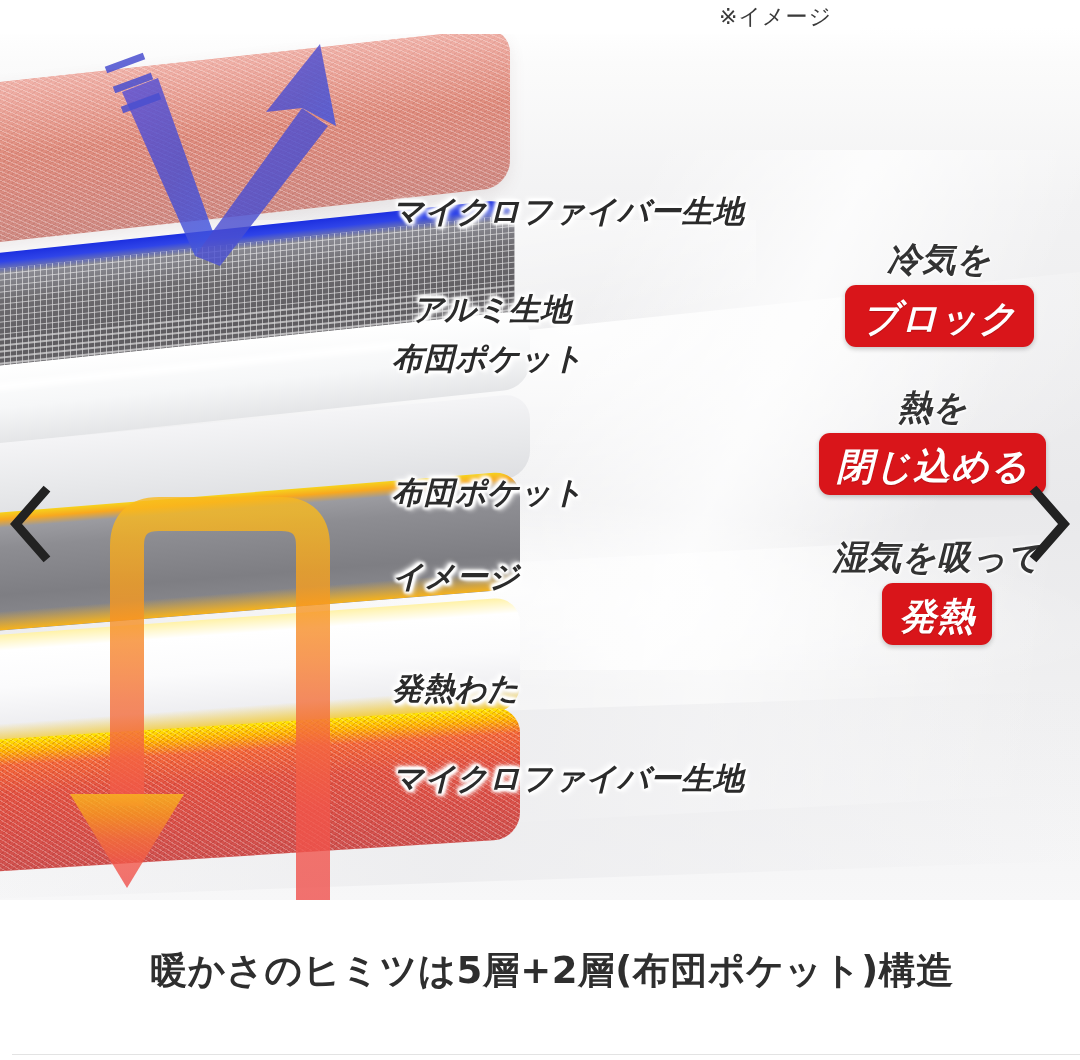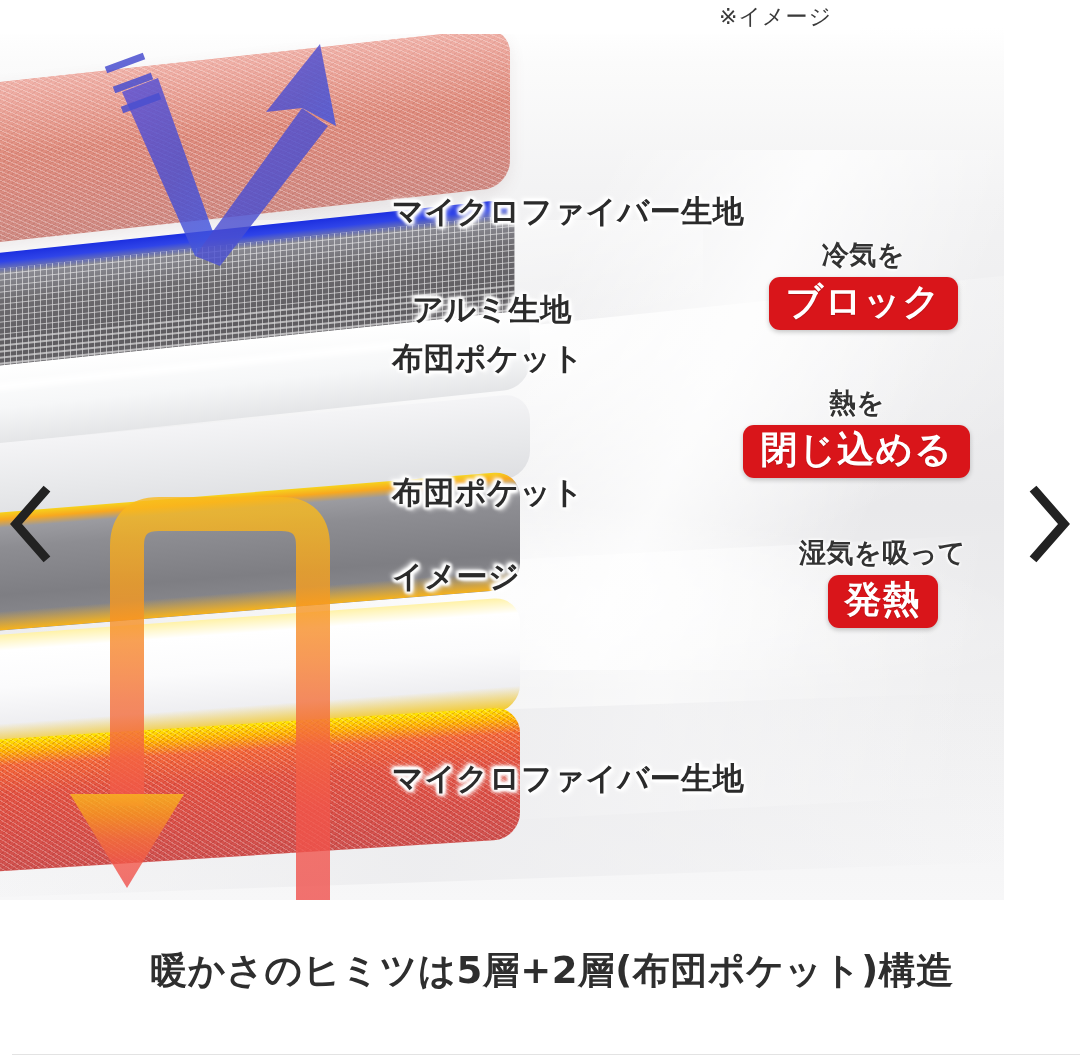--- a/index.html
+++ b/index.html
@@ -21,24 +21,25 @@
   }
   .topnote{
     position:absolute;right:28px;top:2px;
     font-size:22px;color:#3a3a3a;letter-spacing:1px;
     font-family:"DejaVu Sans","Liberation Sans",sans-serif;
     white-space:nowrap;
   }
 
   
   .stage{
-    position:absolute;left:0;top:28px;width:1004px;height:872px;
+    position:absolute;left:0;top:28px;width:1080px;height:872px;
     overflow:hidden;
     background:
       linear-gradient(180deg,#ffffff 0%,#fbfbfb 4%,#f2f2f3 20%,#e9e9eb 55%,#f0f0f1 78%,#f7f7f8 100%);
+    font-style: italic;
   }
   
   .wave{position:absolute;pointer-events:none;}
   .w1{left:-10%;top:34%;width:130%;height:300px;
       background:radial-gradient(ellipse at 50% 0%,rgba(255,255,255,.95),rgba(255,255,255,0) 62%);
       transform:rotate(-6deg);}
   .w2{left:-5%;top:52%;width:120%;height:230px;
       background:radial-gradient(ellipse at 40% 50%,rgba(255,255,255,.85),rgba(255,255,255,0) 60%);
       transform:rotate(4deg);}
   .w3{left:35%;top:14%;width:80%;height:520px;
@@ -133,28 +134,28 @@
   .lbl-3{left:392px;top:310px;}
   .lbl-4{left:392px;top:444px;}
   .lbl-5{left:392px;top:528px;}
   .lbl-6{left:392px;top:640px;}
   .lbl-7{left:392px;top:730px;}
 
   
   .benefit{position:absolute;z-index:32;text-align:center;}
   .benefit .cap{
     font-family:"DejaVu Sans","Liberation Sans",sans-serif;
-    font-size:27px;font-weight:700;color:#333;line-height:1.12;
+    font-size:34px;font-weight:700;color:#333;line-height:1.12;
     letter-spacing:.5px;white-space:nowrap;
     text-shadow:0 1px 3px #fff,0 0 4px #fff,1px 0 3px #fff,-1px 0 3px #fff;
   }
   .benefit .pill{
     display:inline-block;margin-top:7px;
     background:#d9151a;color:#fff;border-radius:11px;
-    padding:5px 17px 8px 17px;
+    padding:14px 17px 8px 17px;
     font-family:"DejaVu Sans","Liberation Sans",sans-serif;
     font-size:37px;font-weight:700;line-height:1.08;letter-spacing:1px;
     white-space:nowrap;
     box-shadow:0 2px 5px rgba(0,0,0,.22);
     text-shadow:0 1px 1px rgba(0,0,0,.18);
   }
   .b1{right:46px;top:212px;}
   .b2{right:34px;top:360px;}
   .b3{right:38px;top:510px;}
 
@@ -259,20 +260,21 @@
         <line x1="228" y1="412" x2="278" y2="412"></line>
         <line x1="228" y1="430" x2="278" y2="430"></line>
       </g>
     </svg>
 
     <div class="lbl lbl-1">マイクロファイバー生地</div>
     <div class="lbl lbl-2">アルミ生地</div>
     <div class="lbl lbl-3">布団ポケット</div>
     <div class="lbl lbl-4">布団ポケット</div>
     <div class="lbl lbl-5">イメージ</div>
+    <div class="lbl lbl-6">発熱わた</div>
     <div class="lbl lbl-7">マイクロファイバー生地</div>
 
     <div class="benefit b1">
       <div class="cap">冷気を</div>
       <div class="pill">ブロック</div>
     </div>
     <div class="benefit b3">
       <div class="cap">湿気を吸って</div>
       <div class="pill">発熱</div>
     </div>

